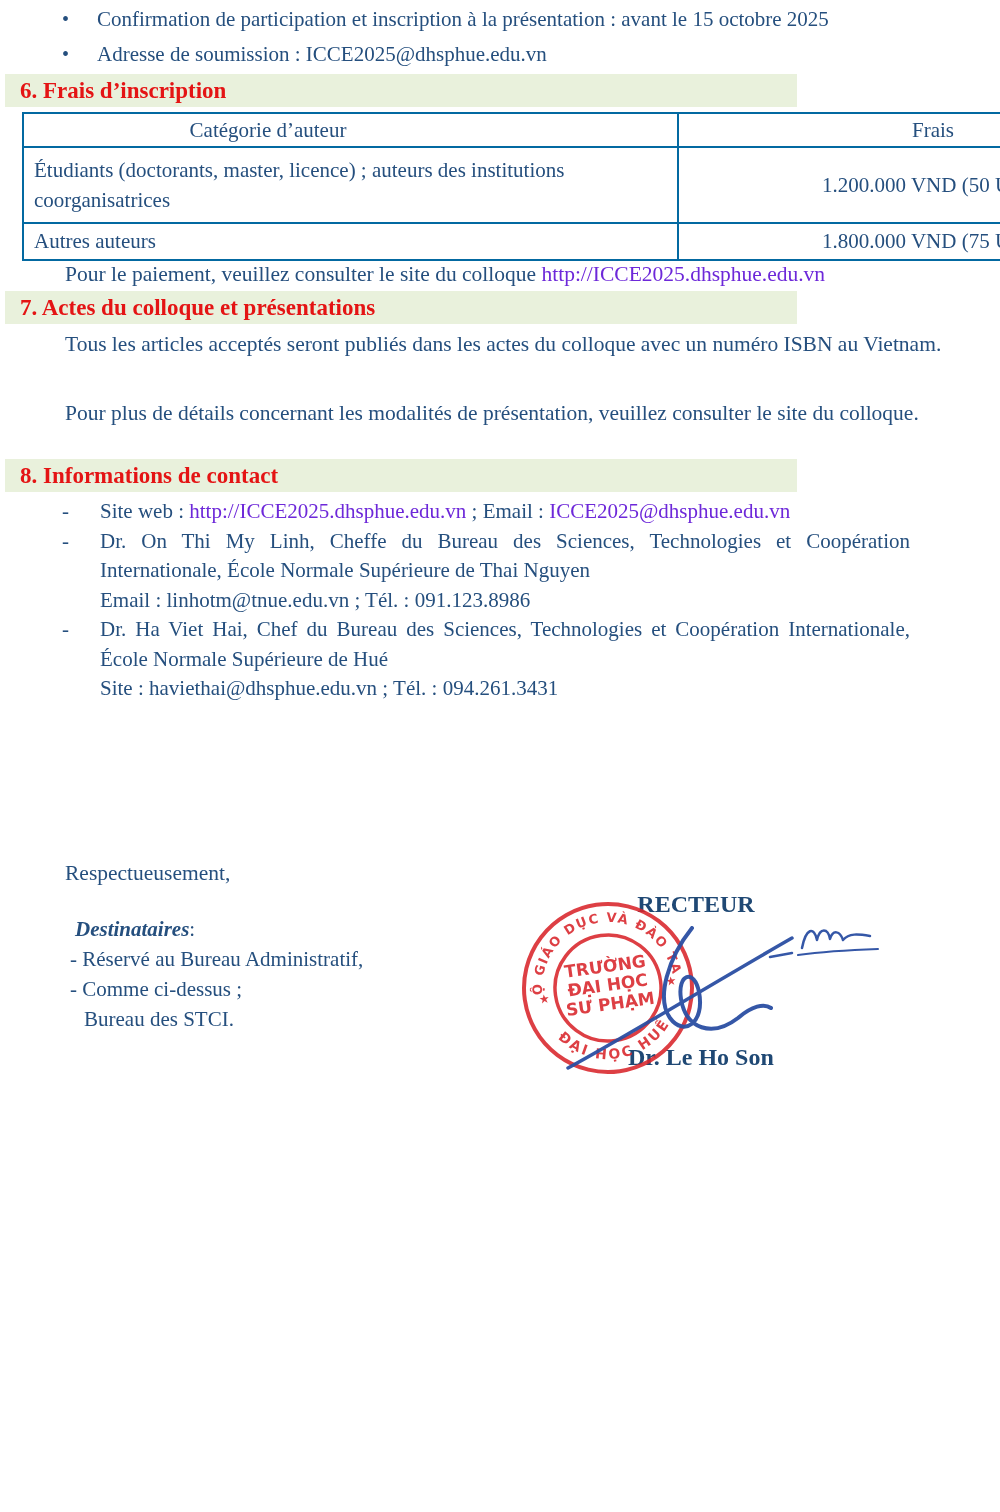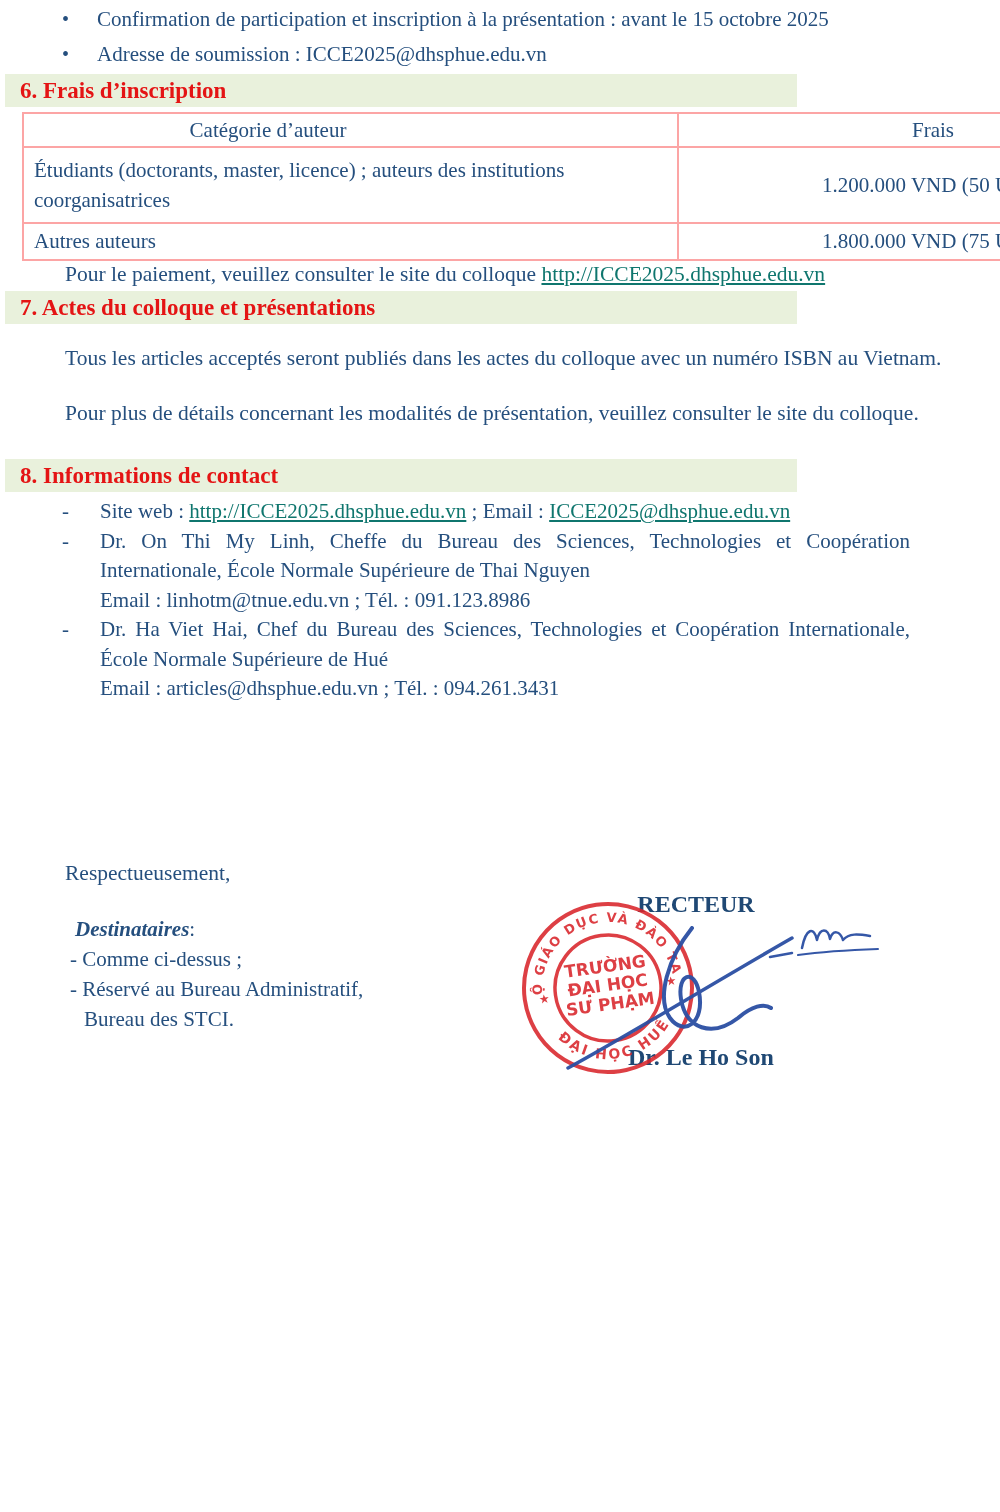--- a/index.html
+++ b/index.html
@@ -24,36 +24,36 @@
   .band .htxt{
     display:block;padding-left:15px;line-height:33px;
     font-size:23px;font-weight:bold;color:#e41414;
   }
   
   table.fees{
     position:absolute;left:22px;top:112px;width:956px;
     border-collapse:collapse;table-layout:fixed;
     font-size:21px;color:#254f7e;
   }
-  table.fees td{border:2px solid #fca5a5;vertical-align:middle;padding:0 10px;}
+  table.fees td{border:2px solid #0369a1;vertical-align:middle;padding:0 10px;}
   td.c-cat{width:468px;}
   td.c-fee{width:488px;text-align:center;}
   tr.hdr td{height:32px;text-align:center;}
   tr.hdr td.c-cat{padding-right:175px;}
   tr.r1 td{height:74px;}
   tr.r2 td{height:35px;}
   td .wrap2{line-height:30px;}
   
   .para{
     position:absolute;left:22px;width:956px;
     font-size:21.5px;line-height:30.5px;
     text-align:justify;text-indent:43px;
   }
   .oneline{position:absolute;left:22px;width:956px;font-size:21.5px;line-height:30px;text-indent:43px;white-space:nowrap;}
-  a.doclink{color:#0f766e;text-decoration:underline;cursor:pointer;}
+  a.doclink{color:#6d28d9;cursor:pointer;}
   
   .contact-item{position:relative;padding-left:78px;font-size:21px;line-height:29.5px;}
   .contact-item .dash{position:absolute;left:40px;top:0;}
   .contact-desc{text-align:justify;width:810px;}
   .contact-email{width:810px;font-family:Liberation Serif, serif;}
   
   .sig-block{position:absolute;left:441px;top:876px;width:510px;text-align:center;color:#1f4874;z-index:1;}
   .sig-title{font-size:24px;font-weight:bold;}
   .sig-role{font-size:24px;font-weight:bold;margin-top:15px;}
   .sig-name{position:absolute;left:628px;top:1044px;font-size:24px;font-weight:bold;color:#1f4874;z-index:1;}
@@ -102,55 +102,55 @@
     </tr>
   </tbody>
     </table>
 
   <div class="oneline" style="top:259px;"><span>Pour le paiement, veuillez consulter le site du colloque </span><a class="doclink">http://ICCE2025.dhsphue.edu.vn</a></div>
 
   <div class="band" style="top:291px;">
     <span class="htxt">7. Actes du colloque et présentations</span>
   </div>
 
-  <div class="para" style="top:343px;">Tous les articles acceptés seront publiés dans les actes du colloque avec un numéro ISBN au Vietnam.</div>
+  <div class="para" style="top:329px;">Tous les articles acceptés seront publiés dans les actes du colloque avec un numéro ISBN au Vietnam.</div>
   <div class="para" style="top:398px;">Pour plus de détails concernant les modalités de présentation, veuillez consulter le site du colloque.</div>
 
   <div class="band" style="top:459px;">
     <span class="htxt">8. Informations de contact</span>
   </div>
 
   <div class="abs" style="left:22px;top:497px;width:956px;">
     <div class="contact-item">
       <span class="dash">-</span>
       <div><span>Site web : </span><a class="doclink">http://ICCE2025.dhsphue.edu.vn</a><span> ; Email : </span><a class="doclink">ICCE2025@dhsphue.edu.vn</a></div>
     </div>
     <div class="contact-item">
       <span class="dash">-</span>
       <div class="contact-desc">Dr. On Thi My Linh, Cheffe du Bureau des Sciences, Technologies et Coopération Internationale, École Normale Supérieure de Thai Nguyen</div>
       <div class="contact-email">Email : linhotm@tnue.edu.vn ; Tél. : 091.123.8986</div>
     </div>
     <div class="contact-item">
       <span class="dash">-</span>
       <div class="contact-desc">Dr. Ha Viet Hai, Chef du Bureau des Sciences, Technologies et Coopération Internationale, École Normale Supérieure de Hué</div>
-      <div class="contact-email">Email : articles@dhsphue.edu.vn ; Tél. : 094.261.3431</div>
+      <div class="contact-email">Site : haviethai@dhsphue.edu.vn ; Tél. : 094.261.3431</div>
     </div>
   </div>
 
   <div class="abs" style="left:65px;top:813px;font-size:21.5px;margin-top:48px;">Respectueusement,</div>
 
   <div class="sig-block">
     <div class="sig-role">RECTEUR</div>
   </div>
   <div class="sig-name">Dr. Le Ho Son</div>
 
   <div class="dest">
     <div><span class="lbl">Destinataires</span><span class="colon">:</span></div>
+    <div>- Réservé au Bureau Administratif,</div>
     <div>- Comme ci-dessus ;</div>
-    <div>- Réservé au Bureau Administratif,</div>
     <div class="indent">Bureau des STCI.</div>
   </div>
 
   <svg class="stamp-svg" width="190" height="190" viewBox="0 0 190 190">
     <g transform="rotate(-8 95 95)" opacity="0.88" fill="none" stroke="#d9252b" font-family="'DejaVu Sans','Liberation Sans',sans-serif" font-weight="bold">
       <circle cx="95" cy="95" r="84" stroke-width="4"></circle>
       <circle cx="95" cy="95" r="53" stroke-width="3.5"></circle>
       <defs>
         <path id="arcT" d="M 29 95 A 66 66 0 0 1 161 95"></path>
         <path id="arcB" d="M 24 95 A 71 71 0 0 0 166 95"></path>

